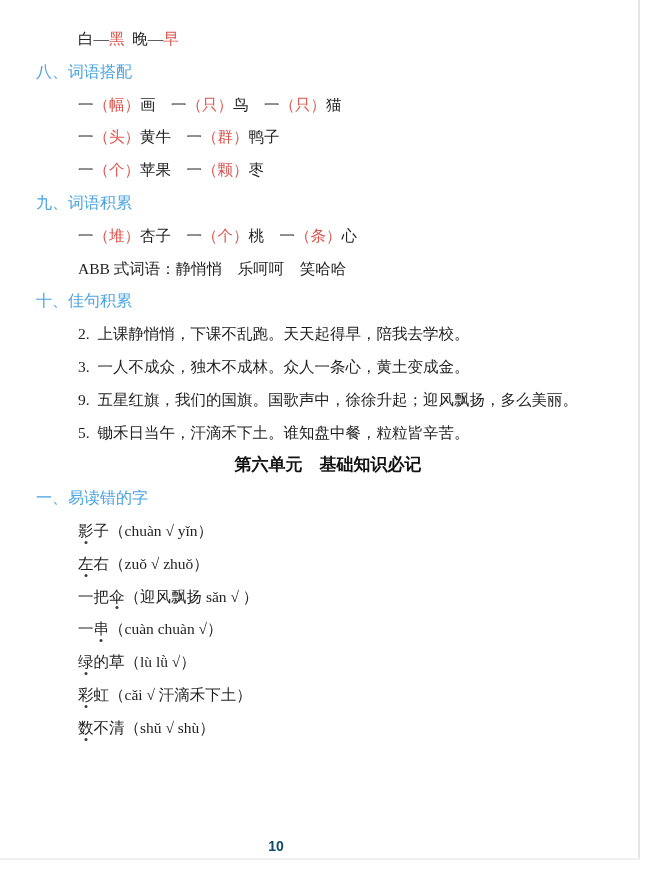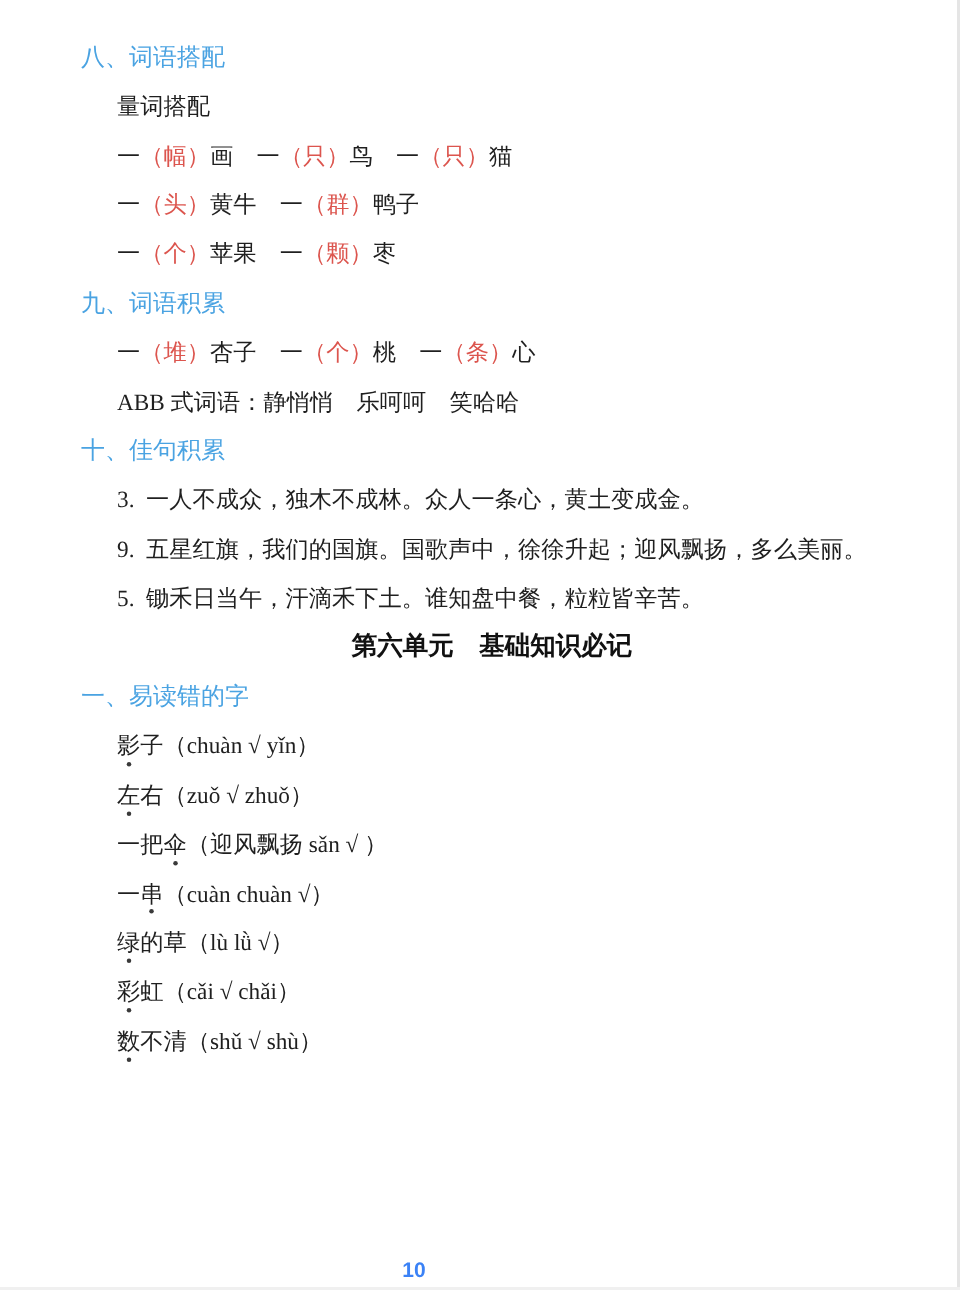--- a/index.html
+++ b/index.html
@@ -42,30 +42,30 @@
   }
   .line {
     height: 32.8px;
     line-height: 32.8px;
     font-size: 15.5px;
     padding-left: 78px;
     white-space: pre;
     color: var(--text-color, #1f1f1f);
   }
   .line.heading {
-    padding-left: 54px;
+    padding-left: 36px;
     font-size: 16px;
     color: var(--accent-blue, #4aa3e2);
   }
   .line.title {
     padding-left: 16px;
     text-align: center;
     font-weight: bold;
     font-size: 17px;
-    font-family: Liberation Mono, monospace;
+    font-family: Liberation Serif, serif;
     color: #111111;
   }
   .line .red {
     color: var(--accent-red, #dc554e);
   }
   .line .dot {
     position: relative;
     display: inline-block;
   }
   .line .dot::after {
@@ -81,46 +81,47 @@
   }
   .page-number {
     position: absolute;
     top: 838px;
     left: 0;
     width: 552px;
     text-align: center;
     font-size: 14px;
     font-weight: bold;
     font-family: "Liberation Sans", "DejaVu Sans", sans-serif;
-    color: #3b82f6;
+    color: #0c4a6e;
   }
 </style>
 </head>
 <body>
 
 <div class="page">
   <div class="content">
+      <div class="line body"><span>白—</span><span class="red">黑</span><span>  晚—</span><span class="red">早</span></div>
       <div class="line heading"><span>八、词语搭配</span></div>
-      <div class="line body"><span>量词搭配</span></div>
       <div class="line body"><span>一</span><span class="red">（幅）</span><span>画　一</span><span class="red">（只）</span><span>鸟　一</span><span class="red">（只）</span><span>猫</span></div>
       <div class="line body"><span>一</span><span class="red">（头）</span><span>黄牛　一</span><span class="red">（群）</span><span>鸭子</span></div>
       <div class="line body"><span>一</span><span class="red">（个）</span><span>苹果　一</span><span class="red">（颗）</span><span>枣</span></div>
       <div class="line heading"><span>九、词语积累</span></div>
       <div class="line body"><span>一</span><span class="red">（堆）</span><span>杏子　一</span><span class="red">（个）</span><span>桃　一</span><span class="red">（条）</span><span>心</span></div>
       <div class="line body"><span>ABB 式词语：静悄悄　乐呵呵　笑哈哈</span></div>
       <div class="line heading"><span>十、佳句积累</span></div>
+      <div class="line body"><span>2.  上课静悄悄，下课不乱跑。天天起得早，陪我去学校。</span></div>
       <div class="line body"><span>3.  一人不成众，独木不成林。众人一条心，黄土变成金。</span></div>
       <div class="line body"><span>9.  五星红旗，我们的国旗。国歌声中，徐徐升起；迎风飘扬，多么美丽。</span></div>
       <div class="line body"><span>5.  锄禾日当午，汗滴禾下土。谁知盘中餐，粒粒皆辛苦。</span></div>
       <div class="line title"><span>第六单元　基础知识必记</span></div>
       <div class="line heading"><span>一、易读错的字</span></div>
       <div class="line body"><span class="dot">影</span><span>子（chuàn √ yǐn）</span></div>
       <div class="line body"><span class="dot">左</span><span>右（zuǒ √ zhuǒ）</span></div>
       <div class="line body"><span>一把</span><span class="dot">伞</span><span>（迎风飘扬 sǎn √ ）</span></div>
       <div class="line body"><span>一</span><span class="dot">串</span><span>（cuàn chuàn √）</span></div>
       <div class="line body"><span class="dot">绿</span><span>的草（lù lǜ √）</span></div>
-      <div class="line body"><span class="dot">彩</span><span>虹（cǎi √ chǎi）</span></div>
+      <div class="line body"><span class="dot">彩</span><span>虹（cǎi √ 汗滴禾下土）</span></div>
       <div class="line body"><span class="dot">数</span><span>不清（shǔ √ shù）</span></div>
     </div>
   <div class="page-number">10</div>
   <div class="page-edge-right"></div>
   <div class="page-edge-bottom"></div>
 </div>
 
 </body></html>

